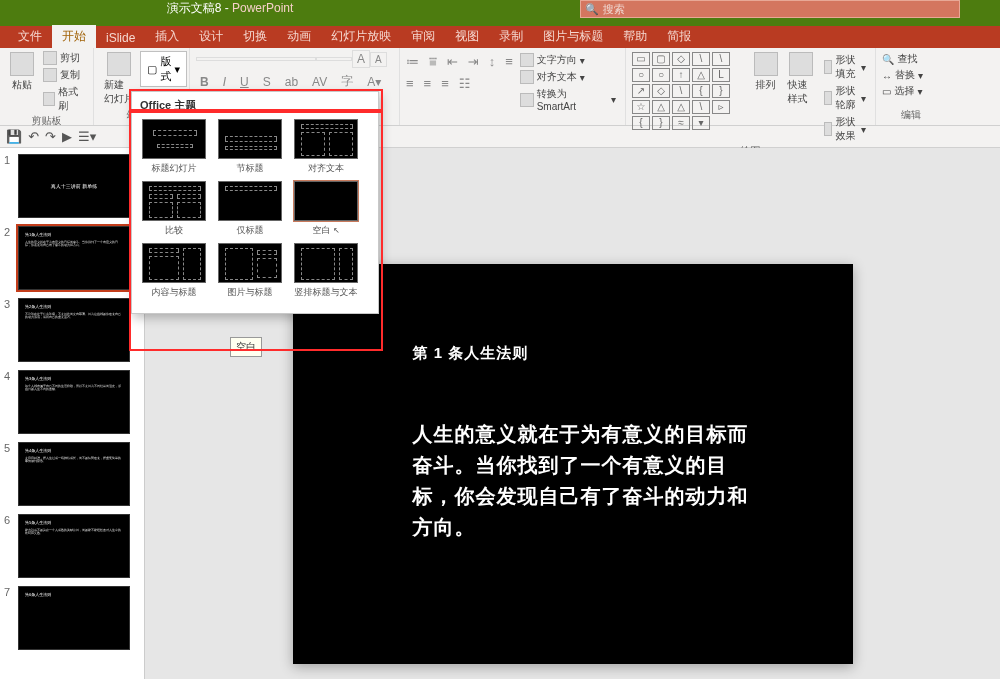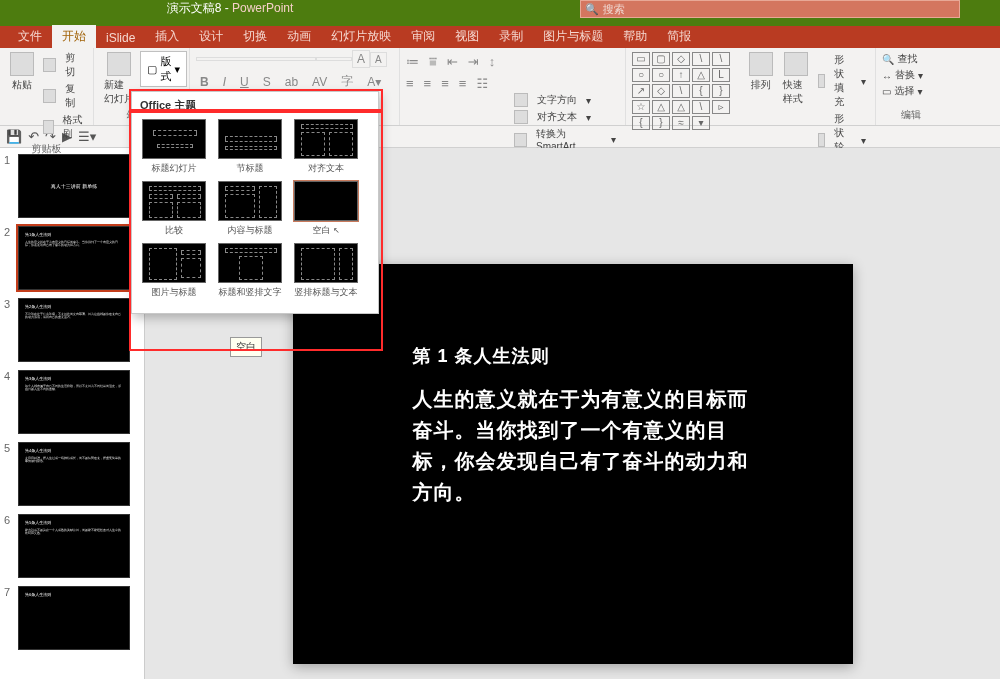--- a/index.html
+++ b/index.html
@@ -16,21 +16,21 @@
 .ribbon-tab { padding: 3px 10px; color: #f5d8d0; font-size: 12px; cursor: pointer; }
 .ribbon-tab.active { background: #f3f2f1; color: #a16207; }
 
 .ribbon { height: 78px; background: #f3f2f1; border-bottom: 1px solid #d0d0d0; display: flex; position: relative; }
 .ribbon-group { border-right: 1px solid #e0e0e0; padding: 2px 6px; display: flex; flex-direction: column; }
 .ribbon-group-content { flex: 1; display: flex; align-items: flex-start; gap: 2px; }
 .ribbon-group-label { text-align: center; font-size: 10px; color: #666; padding-bottom: 1px; }
 .big-btn { display: flex; flex-direction: column; align-items: center; gap: 2px; padding: 2px 4px; cursor: pointer; font-size: 10px; color: #444; }
 .big-btn .bi { width: 24px; height: 24px; background: #ddd; border: 1px solid #bbb; }
 .small-btns { display: flex; flex-direction: column; gap: 1px; font-size: 10px; color: #444; }
-.small-btn { display: flex; align-items: center; gap: 9px; padding: 1px 3px; cursor: pointer; }
+.small-btn { display: flex; align-items: center; gap: 3px; padding: 1px 3px; cursor: pointer; }
 .small-btn .si { width: 14px; height: 14px; background: #ddd; border: 1px solid #bbb; display:inline-block; }
 .layout-btn { border: 1px solid #c0c0c0; padding: 2px 6px; font-size: 11px; display: flex; align-items: center; gap: 3px; background: #fff; cursor: pointer; }
 .font-row { display: flex; gap: 0; align-items: center; color: #888; font-size: 12px; }
 .font-row > span { border: 1px solid #ddd; padding: 1px 4px; }
 .para-icons { display: flex; flex-wrap: wrap; gap: 6px 10px; width: 110px; color: #888; font-size: 13px; padding-top: 4px; }
 .shapes { display: flex; flex-wrap: wrap; gap: 2px; width: 170px; padding-top: 2px; }
 .shapes span { width: 18px; height: 14px; border: 1px solid #888; display: inline-block; font-size: 10px; color: #666; text-align: center; line-height: 12px; }
 .edit-col { display: flex; flex-direction: column; gap: 2px; font-size: 10px; color: #444; padding-top: 2px; }
 .edit-col div { display: flex; align-items: center; gap: 3px; cursor: pointer; }
 
@@ -43,21 +43,21 @@
 .thumb-item { display: flex; gap: 4px; margin-bottom: 8px; }
 .thumb-num { font-size: 11px; color: #666; width: 10px; }
 .thumb-slide { width: 112px; height: 64px; background: #000; border: 1px solid #333; position: relative; color: #fff; font-size: 4px; padding: 6px; overflow: hidden; }
 .thumb-slide.selected { outline: 2px solid #c43e1c; }
 .thumb-text1 { font-size: 4px; line-height: 1.2; }
 .thumb-text2 { font-size: 3px; line-height: 1.2; margin-top: 3px; opacity: 0.9; }
 .thumb-title-center { text-align: center; margin-top: 22px; font-size: 5px; }
 
 .editor { flex: 1; background: #e6e6e6; display: flex; align-items: center; justify-content: center; padding: 20px; position: relative; }
 .slide-canvas { width: 560px; height: 400px; background: #000; box-shadow: 0 3px 12px rgba(0,0,0,.3); color: #fff; padding: 80px 60px 40px 120px; margin-top:100px; }
-.slide-title { font-size: 18px; font-weight: bold; margin-bottom: 16px; letter-spacing: 1px; }
+.slide-title { font-size: 15px; font-weight: bold; margin-bottom: 56px; letter-spacing: 1px; }
 .slide-body { font-size: 20px; font-weight: bold; line-height: 1.55; letter-spacing: 1px; max-width: 340px; }
 
 .layout-gallery { position: absolute; left: 131px; top: 43px; width: 248px; background: #fff; border: 1px solid #c8c8c8; box-shadow: 2px 4px 10px rgba(0,0,0,.25); z-index: 50; padding: 0 0 12px 0; }
 .layout-header { font-size: 11px; font-weight: bold; color: #333; padding: 6px 8px 4px; }
 .layout-grid { display: flex; flex-wrap: wrap; gap: 6px 12px; padding: 2px 10px; }
 .layout-cell { width: 64px; display: flex; flex-direction: column; align-items: center; gap: 3px; cursor: pointer; }
 .layout-thumb { width: 64px; height: 40px; background: #000; border: 1px solid #666; position: relative; }
 .layout-thumb.hover { outline: 1px solid #c87a5c; }
 .layout-label { font-size: 9px; color: #555; text-align: left; white-space: nowrap; }
 .lt-box { position: absolute; border: 1px dashed #888; }
@@ -169,21 +169,21 @@
         <span>⩸</span>
         <span>⇤</span>
         <span>⇥</span>
         <span>↕</span>
         <span>≡</span>
         <span>≡</span>
         <span>≡</span>
         <span>≡</span>
         <span>☷</span>
       </div>
-      <div class="small-btns" style="padding-top:2px;margin-top:40px;">
+      <div class="small-btns" style="padding-top:2px;">
         <div class="small-btn"><span class="si"></span><span>文字方向</span> ▾</div>
         <div class="small-btn"><span class="si"></span><span>对齐文本</span> ▾</div>
         <div class="small-btn"><span class="si"></span><span>转换为 SmartArt</span> ▾</div>
       </div>
     </div>
   </div>
 
   <div class="ribbon-group" style="width:250px;">
     <div class="ribbon-group-content">
       <div class="shapes">
@@ -273,44 +273,43 @@
             <div class="lt-box" style="left: 6px; top: 4px; width: 52px; height: 5px;"></div>
             <div class="lt-box" style="left: 6px; top: 12px; width: 24px; height: 5px;"></div>
             <div class="lt-box" style="left: 34px; top: 12px; width: 24px; height: 5px;"></div>
             <div class="lt-box" style="left: 6px; top: 20px; width: 24px; height: 16px;"></div>
             <div class="lt-box" style="left: 34px; top: 20px; width: 24px; height: 16px;"></div>
           </div>
           <div class="layout-label">比较</div>
         </div>
         <div class="layout-cell">
           <div class="layout-thumb">
+            <div class="lt-box" style="left: 6px; top: 4px; width: 52px; height: 5px;"></div>
+          </div>
+          <div class="layout-label">仅标题</div>
+        </div>
+        <div class="layout-cell">
+          <div class="layout-thumb hover"></div>
+          <div class="layout-label">空白 <span style="font-size:8px;">↖</span></div>
+        </div>
+        <div class="layout-cell">
+          <div class="layout-thumb">
             <div class="lt-box" style="left: 6px; top: 4px; width: 30px; height: 5px;"></div>
             <div class="lt-box" style="left: 6px; top: 12px; width: 30px; height: 24px;"></div>
             <div class="lt-box" style="left: 40px; top: 4px; width: 18px; height: 32px;"></div>
           </div>
           <div class="layout-label">内容与标题</div>
         </div>
         <div class="layout-cell">
-          <div class="layout-thumb hover"></div>
-          <div class="layout-label">空白 <span style="font-size:8px;">↖</span></div>
-        </div>
-        <div class="layout-cell">
           <div class="layout-thumb">
             <div class="lt-box" style="left: 6px; top: 4px; width: 28px; height: 32px;"></div>
             <div class="lt-box" style="left: 38px; top: 6px; width: 20px; height: 5px;"></div>
             <div class="lt-box" style="left: 38px; top: 14px; width: 20px; height: 20px;"></div>
           </div>
           <div class="layout-label">图片与标题</div>
-        </div>
-        <div class="layout-cell">
-          <div class="layout-thumb">
-            <div class="lt-box" style="left: 6px; top: 4px; width: 52px; height: 5px;"></div>
-            <div class="lt-box" style="left: 20px; top: 12px; width: 24px; height: 24px;"></div>
-          </div>
-          <div class="layout-label">标题和竖排文字</div>
         </div>
         <div class="layout-cell">
           <div class="layout-thumb">
             <div class="lt-box" style="left: 44px; top: 4px; width: 14px; height: 32px;"></div>
             <div class="lt-box" style="left: 6px; top: 4px; width: 34px; height: 32px;"></div>
           </div>
           <div class="layout-label">竖排标题与文本</div>
         </div>
       </div>
     <div class="tooltip" style="left:98px;top:245px;">空白</div>

